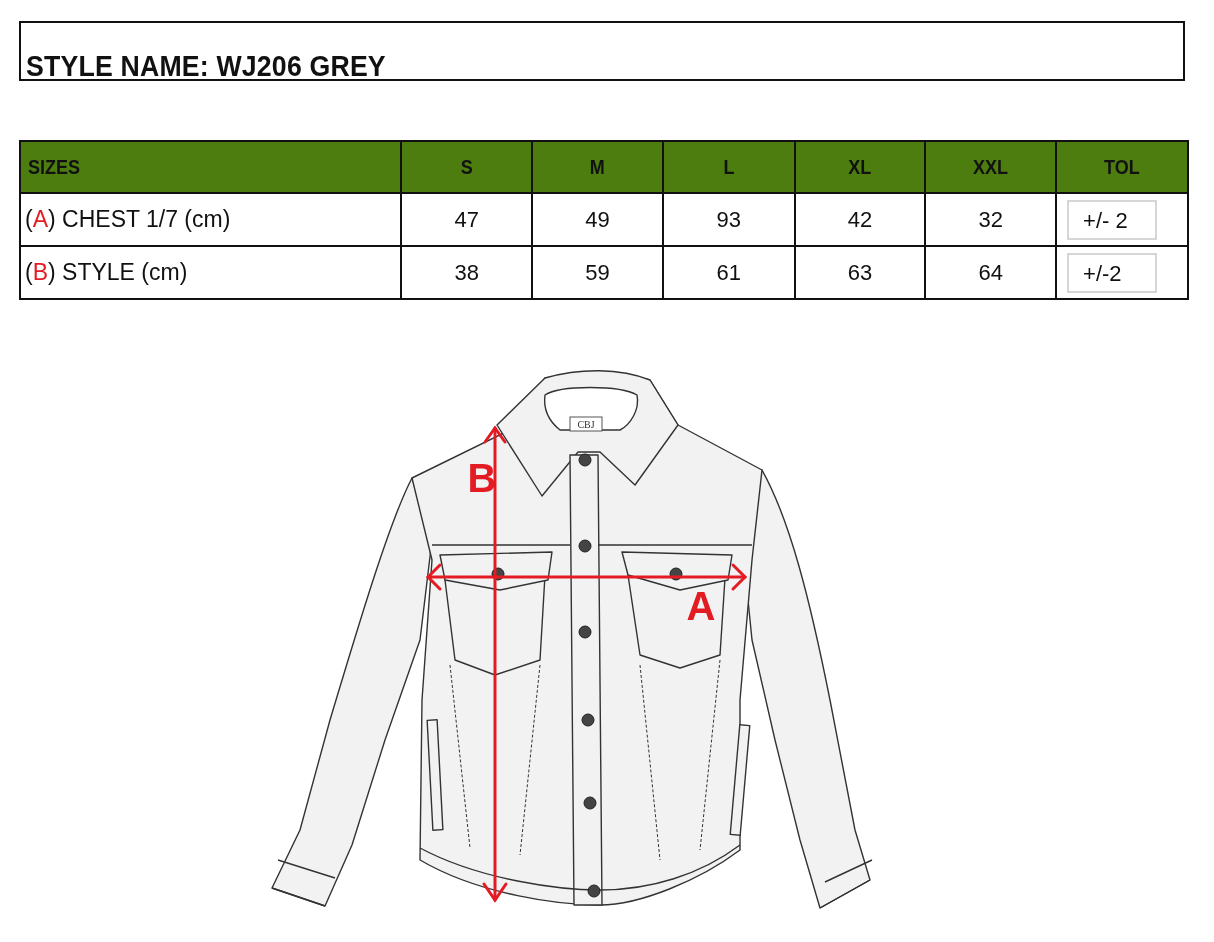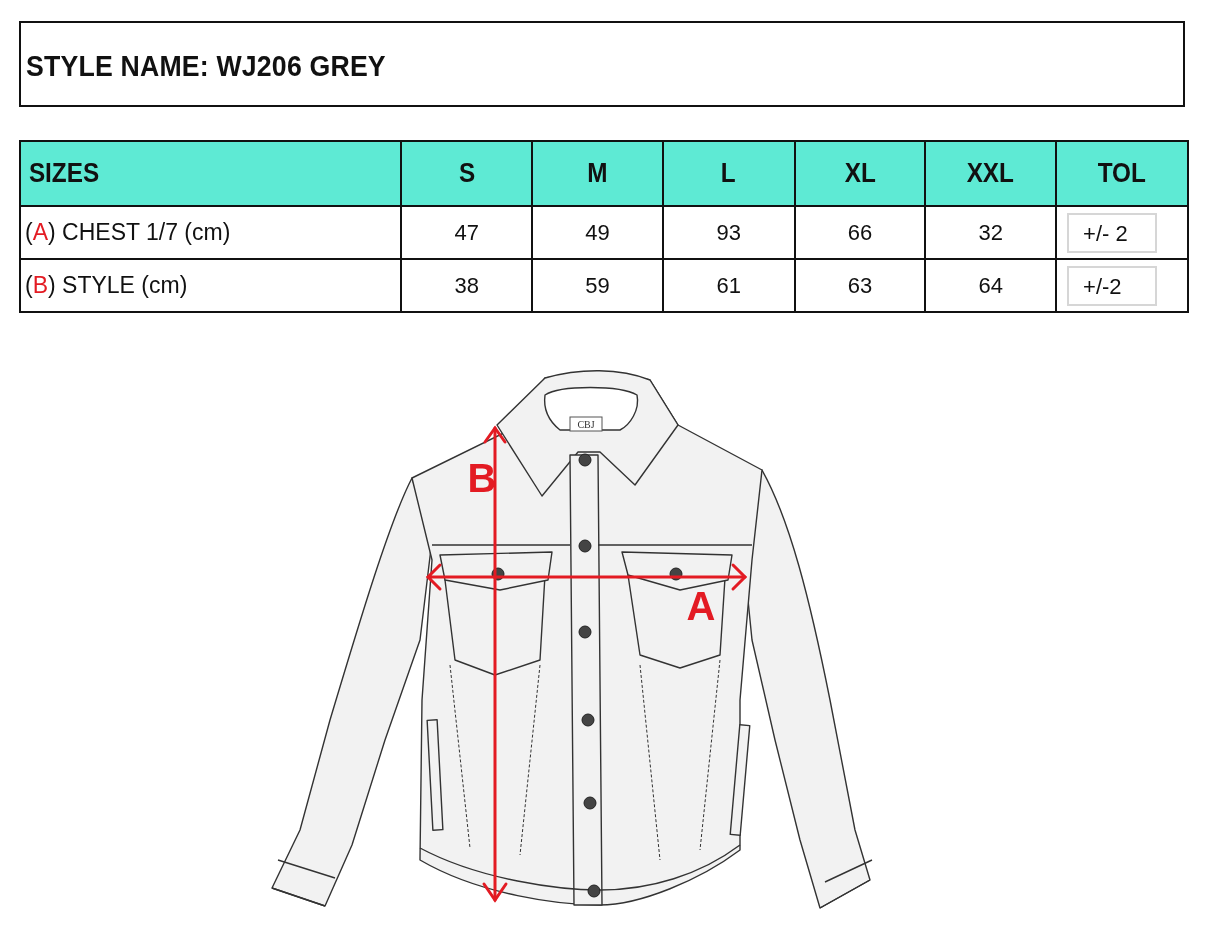--- a/index.html
+++ b/index.html
@@ -1,24 +1,24 @@
 <!DOCTYPE html>
 <html><head>
 <meta charset="utf-8">
 <style>
   html, body { margin: 0; padding: 0; background: #ffffff; }
   body { width: 1214px; height: 942px; position: relative; overflow: hidden;
          font-family: "Liberation Sans", "DejaVu Sans", sans-serif; color: #111; }
-  .title-box { position: absolute; left: 19px; top: 21px; width: 1166px; height: 86px;
+  .title-box { position: absolute; left: 19px; top: 21px; width: 1166px; height: 60px;
                border: 2px solid #111; box-sizing: border-box; }
   .title-text { position: absolute; left: 5px; top: 27px; font-size: 29px; font-weight: bold;
                 letter-spacing: 0.2px; transform: scaleX(0.92); transform-origin: left center; }
   table.spec { position: absolute; left: 19px; top: 140px; width: 1170px; border-collapse: collapse; }
   table.spec td, table.spec th { border: 2px solid #111; box-sizing: border-box; padding: 0; }
-  table.spec th { background: #5eead4; height: 65px; font-size: 27px; font-weight: bold; text-align: center; }
+  table.spec th { background: #4d7c0f; height: 52px; font-size: 20px; font-weight: bold; text-align: center; }
   table.spec th.first { text-align: left; padding-left: 4px; }
   table.spec th span { display: inline-block; transform: scaleX(0.9); }
   table.spec td { height: 53px; font-size: 22px; text-align: center; }
   table.spec td.label { text-align: left; padding-left: 4px; font-size: 23px; }
   .red { color: #e31b23; }
   .tol-box { display: inline-block; width: 90px; height: 40px; border: 2px solid #d6d6d6;
              box-sizing: border-box; text-align: left; padding-left: 14px; line-height: 38px;
              font-size: 22px; margin-left: -20px; }
   .drawing { position: absolute; left: 260px; top: 370px; width: 700px; height: 560px; }
 </style>
@@ -47,21 +47,21 @@
     <th><span>L</span></th>
     <th><span>XL</span></th>
     <th><span>XXL</span></th>
     <th><span>TOL</span></th>
   </tr>
   <tr>
     <td class="label"><span>(</span><span class="red">A</span><span>) CHEST 1/7 (cm)</span></td>
     <td>47</td>
     <td>49</td>
     <td>93</td>
-    <td>66</td>
+    <td>42</td>
     <td>32</td>
     <td><span class="tol-box">+/- 2</span></td>
   </tr>
   <tr>
     <td class="label"><span>(</span><span class="red">B</span><span>) STYLE (cm)</span></td>
     <td>38</td>
     <td>59</td>
     <td>61</td>
     <td>63</td>
     <td>64</td>

